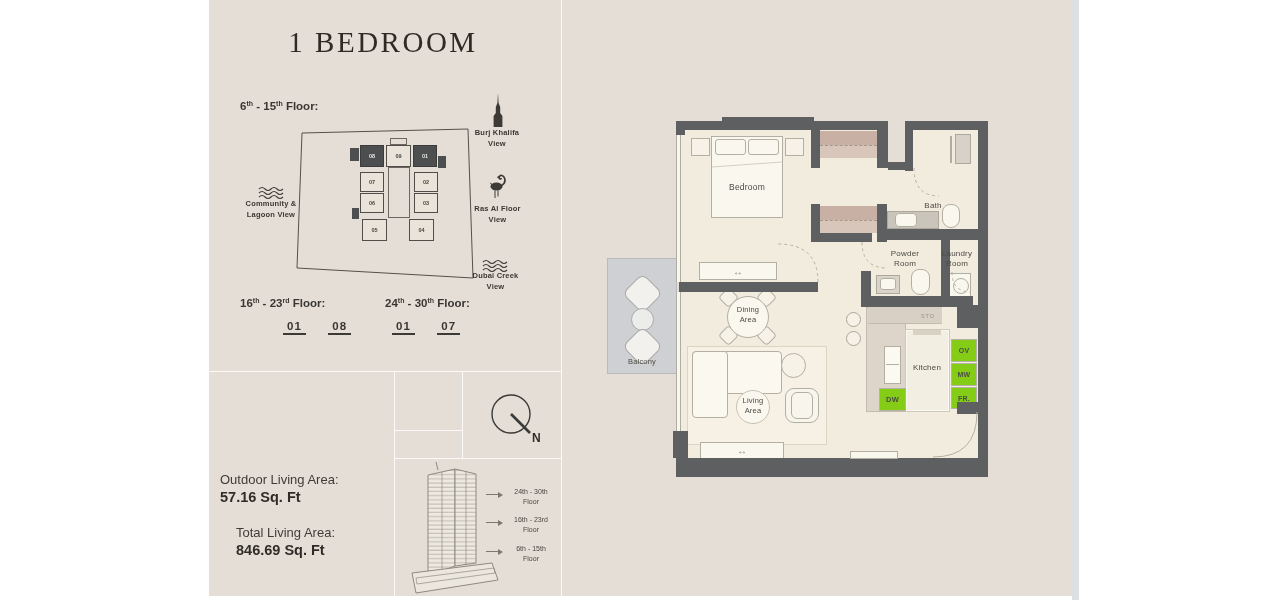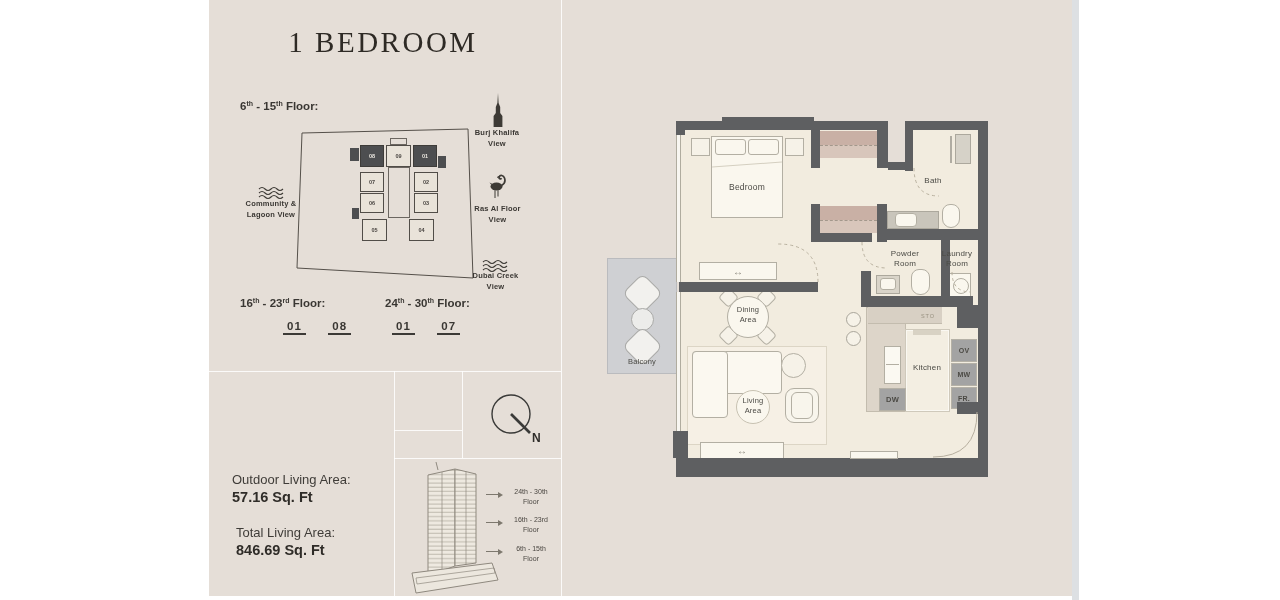--- a/index.html
+++ b/index.html
@@ -25,21 +25,21 @@
   .cell.dark{background:#4d4e50;color:#eae6df;border-color:#3e3c39;}
   .tab{position:absolute;background:#4d4e50;}
   .elabel{font-size:7px;color:#4b4742;text-align:center;line-height:1.45;}
   .arrow{position:absolute;height:1px;background:#7d786e;}
   .arrow:after{content:"";position:absolute;right:-4px;top:-2.5px;border-left:5px solid #7d786e;
                border-top:3px solid transparent;border-bottom:3px solid transparent;}
   
   .wall{position:absolute;background:#5e5f61;}
   .furn{position:absolute;background:#faf7ee;border:1px solid #b3afa3;box-sizing:border-box;}
   .plabel{position:absolute;font-size:8px;color:#4b4a45;text-align:center;line-height:1.3;letter-spacing:.2px;}
-  .appl{position:absolute;background:#a3a3a3;border:1px solid #b5b1a6;box-sizing:border-box;
+  .appl{position:absolute;background:#84cc16;border:1px solid #b5b1a6;box-sizing:border-box;
         font-size:7px;font-weight:bold;color:#4c4a45;display:flex;align-items:center;justify-content:center;letter-spacing:.3px;}
   .closet-top{position:absolute;background:#c9b0a5;}
   .closet-bot{position:absolute;background:#d8c6bb;border-top:1px dashed #a3988c;box-sizing:border-box;}
 </style>
 </head>
 <body>
 
 <div id="canvas">
   <div class="content"></div>
   <div class="abs" style="left:1072px;top:0;width:7px;height:600px;background:#dde0e3;"></div>
@@ -133,21 +133,21 @@
     <span>24</span><span class="sup">th</span>
     <span>-</span>
     <span>30</span><span class="sup">th</span>
     <span>Floor:</span>
   </div>
   <div class="abs" style="left:392px;top:316px;">
     <span class="ulink">01</span>
     <span class="ulink">07</span>
   </div>
 
-  <div class="abs" style="left:232px;top:472px;">
+  <div class="abs" style="left:220px;top:472px;">
     <div class="statlabel">Outdoor Living Area:</div>
     <div class="statvalue">57.16 Sq. Ft</div>
   </div>
   <div class="abs" style="left:236px;top:525px;">
     <div class="statlabel">Total Living Area:</div>
     <div class="statvalue">846.69 Sq. Ft</div>
   </div>
 
   <svg class="abs" style="left:488px;top:391px;" width="56" height="56" viewBox="0 0 56 56">
     <circle cx="23" cy="23" r="19" fill="none" stroke="#3a3a38" stroke-width="1.4"></circle>
@@ -278,21 +278,21 @@
 
   <svg class="abs" style="left:606px;top:116px;" width="384" height="364" viewBox="0 0 384 364">
     <path d="M212,166 Q212,128 172,128" fill="none" stroke="#b9b19f" stroke-width="1" stroke-dasharray="3,3"></path>
     <path d="M308,52 Q308,80 333,80" fill="none" stroke="#b9b19f" stroke-width="1" stroke-dasharray="3,3"></path>
     <path d="M256,126 Q256,152 281,152" fill="none" stroke="#b9b19f" stroke-width="1" stroke-dasharray="3,3"></path>
     <path d="M346,156 Q346,176 365,176" fill="none" stroke="#b9b19f" stroke-width="1" stroke-dasharray="3,3"></path>
     <path d="M371,296 Q371,341 327,341" fill="none" stroke="#b7af9f" stroke-width="1"></path>
   </svg>
 
   <div class="plabel" style="left:707px;top:182px;width:80px;font-size:8.5px;">Bedroom</div>
-  <div class="plabel" style="left:913px;top:176px;width:40px;">Bath</div>
+  <div class="plabel" style="left:913px;top:201px;width:40px;">Bath</div>
   <div class="plabel" style="left:879px;top:249px;width:52px;">
     <div>Powder</div>
     <div>Room</div>
   </div>
   <div class="plabel" style="left:931px;top:249px;width:52px;">
     <div>Laundry</div>
     <div>Room</div>
   </div>
   <div class="plabel" style="left:913px;top:313px;width:30px;font-size:5.5px;color:#97907f;letter-spacing:1px;">STO</div>
   <div class="plabel" style="left:727px;top:305px;width:42px;font-size:7.5px;">

